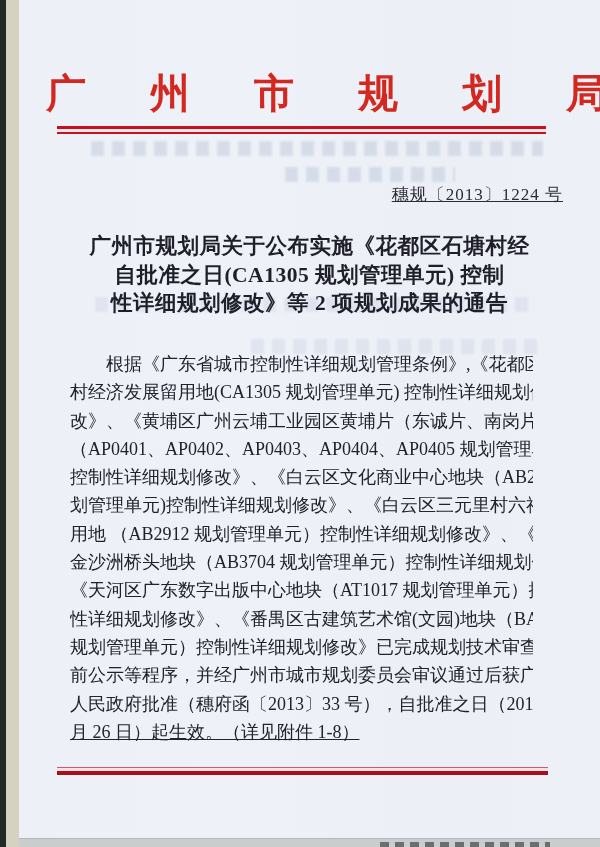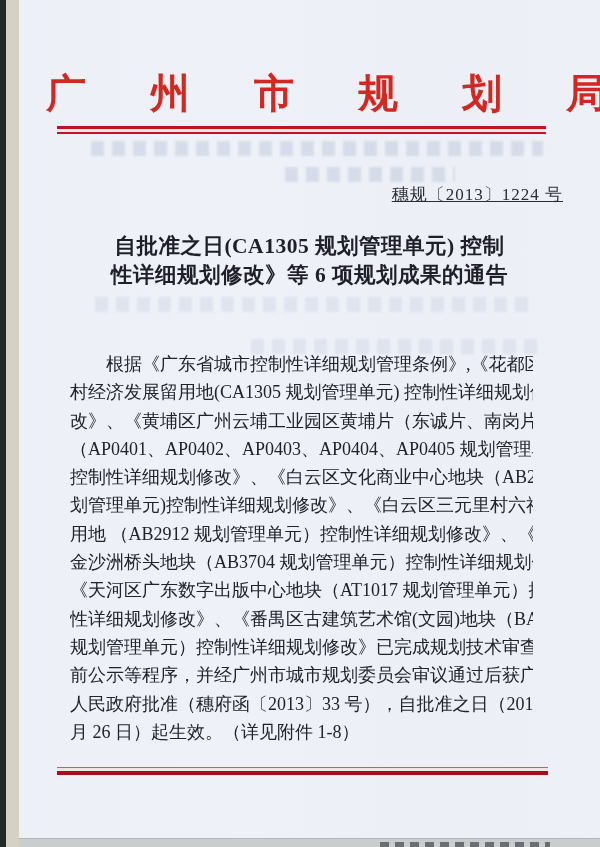--- a/index.html
+++ b/index.html
@@ -48,21 +48,21 @@
   .title{position:absolute;left:40px;top:232px;width:501px;
     text-align:center;font-size:21.5px;font-weight:700;color:#1f1f29;}
   .title .tline{line-height:28.6px;letter-spacing:.5px;white-space:nowrap;}
 
   .bodytext{position:absolute;left:51px;top:350px;width:463px;
     font-size:18px;color:#22222c;}
   .bl{height:28.3px;line-height:28.3px;
     text-align:justify;text-align-last:justify;text-justify:inter-character;
     white-space:nowrap;overflow:hidden;}
   .bl.indent{text-indent:2em;}
-  .bl.last{text-align:right;text-align-last:left;}
+  .bl.last{text-align:right;text-align-last:left;text-decoration:underline;}
 
   .rule-bottom{position:absolute;left:38px;top:767px;width:491px;height:8px;
     background:linear-gradient(to bottom,#d8556a 0,#d8556a 1.5px,#f0e4e8 1.5px,#f0e4e8 4px,#ab0d1d 4px,#ab0d1d 7.5px);}
 </style>
 </head>
 <body>
 
 <div class="scan">
   <div class="edge-dark"></div>
   <div class="edge-beige"></div>
@@ -74,22 +74,23 @@
     <div class="rule-top"></div>
 
     <div class="smudge s1"></div>
     <div class="smudge s2"></div>
     <div class="smudge s3"></div>
     <div class="smudge s4"></div>
 
     <div class="docno">穗规〔2013〕1224 号</div>
 
     <div class="title">
+      <div class="tline">广州市规划局关于公布实施《花都区石塘村经</div>
       <div class="tline">自批准之日(CA1305 规划管理单元) 控制</div>
-      <div class="tline">性详细规划修改》等 6 项规划成果的通告</div>
+      <div class="tline">性详细规划修改》等 2 项规划成果的通告</div>
     </div>
 
     <div class="bodytext">
       <div class="bl indent">根据《广东省城市控制性详细规划管理条例》,《花都区石塘</div>
       <div class="bl">村经济发展留用地(CA1305 规划管理单元) 控制性详细规划修</div>
       <div class="bl">改》、《黄埔区广州云埔工业园区黄埔片（东诚片、南岗片）</div>
       <div class="bl">（AP0401、AP0402、AP0403、AP0404、AP0405 规划管理单元）</div>
       <div class="bl">控制性详细规划修改》、《白云区文化商业中心地块（AB2902 规</div>
       <div class="bl">划管理单元)控制性详细规划修改》、《白云区三元里村六社历史</div>
       <div class="bl">用地 （AB2912 规划管理单元）控制性详细规划修改》、《白云区</div>

